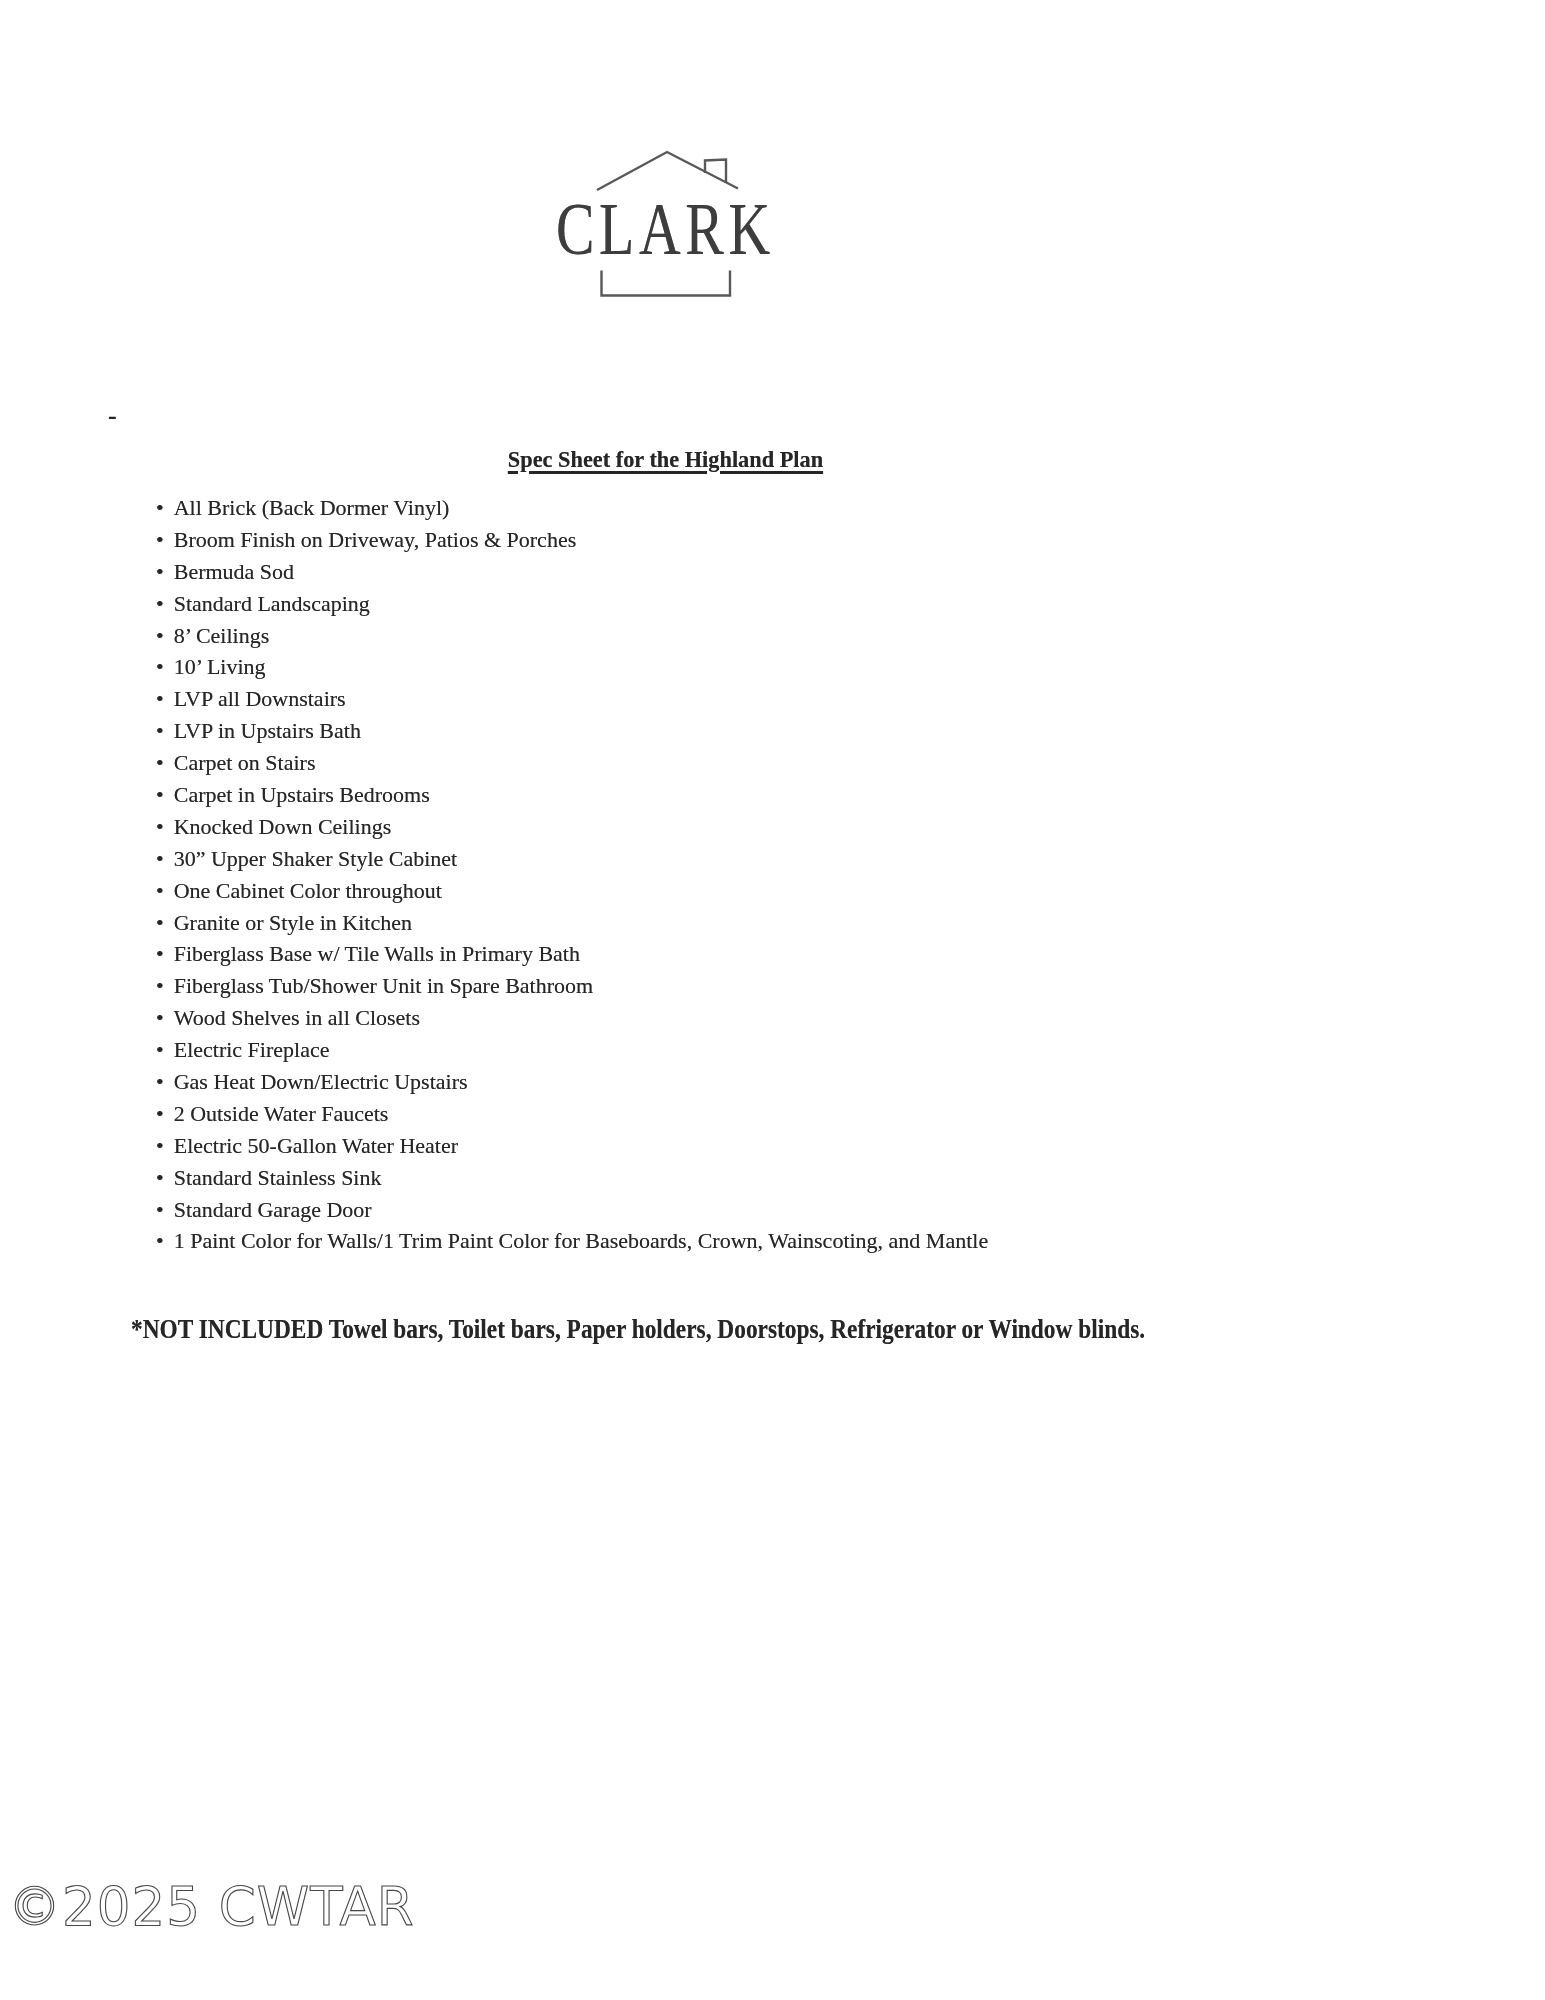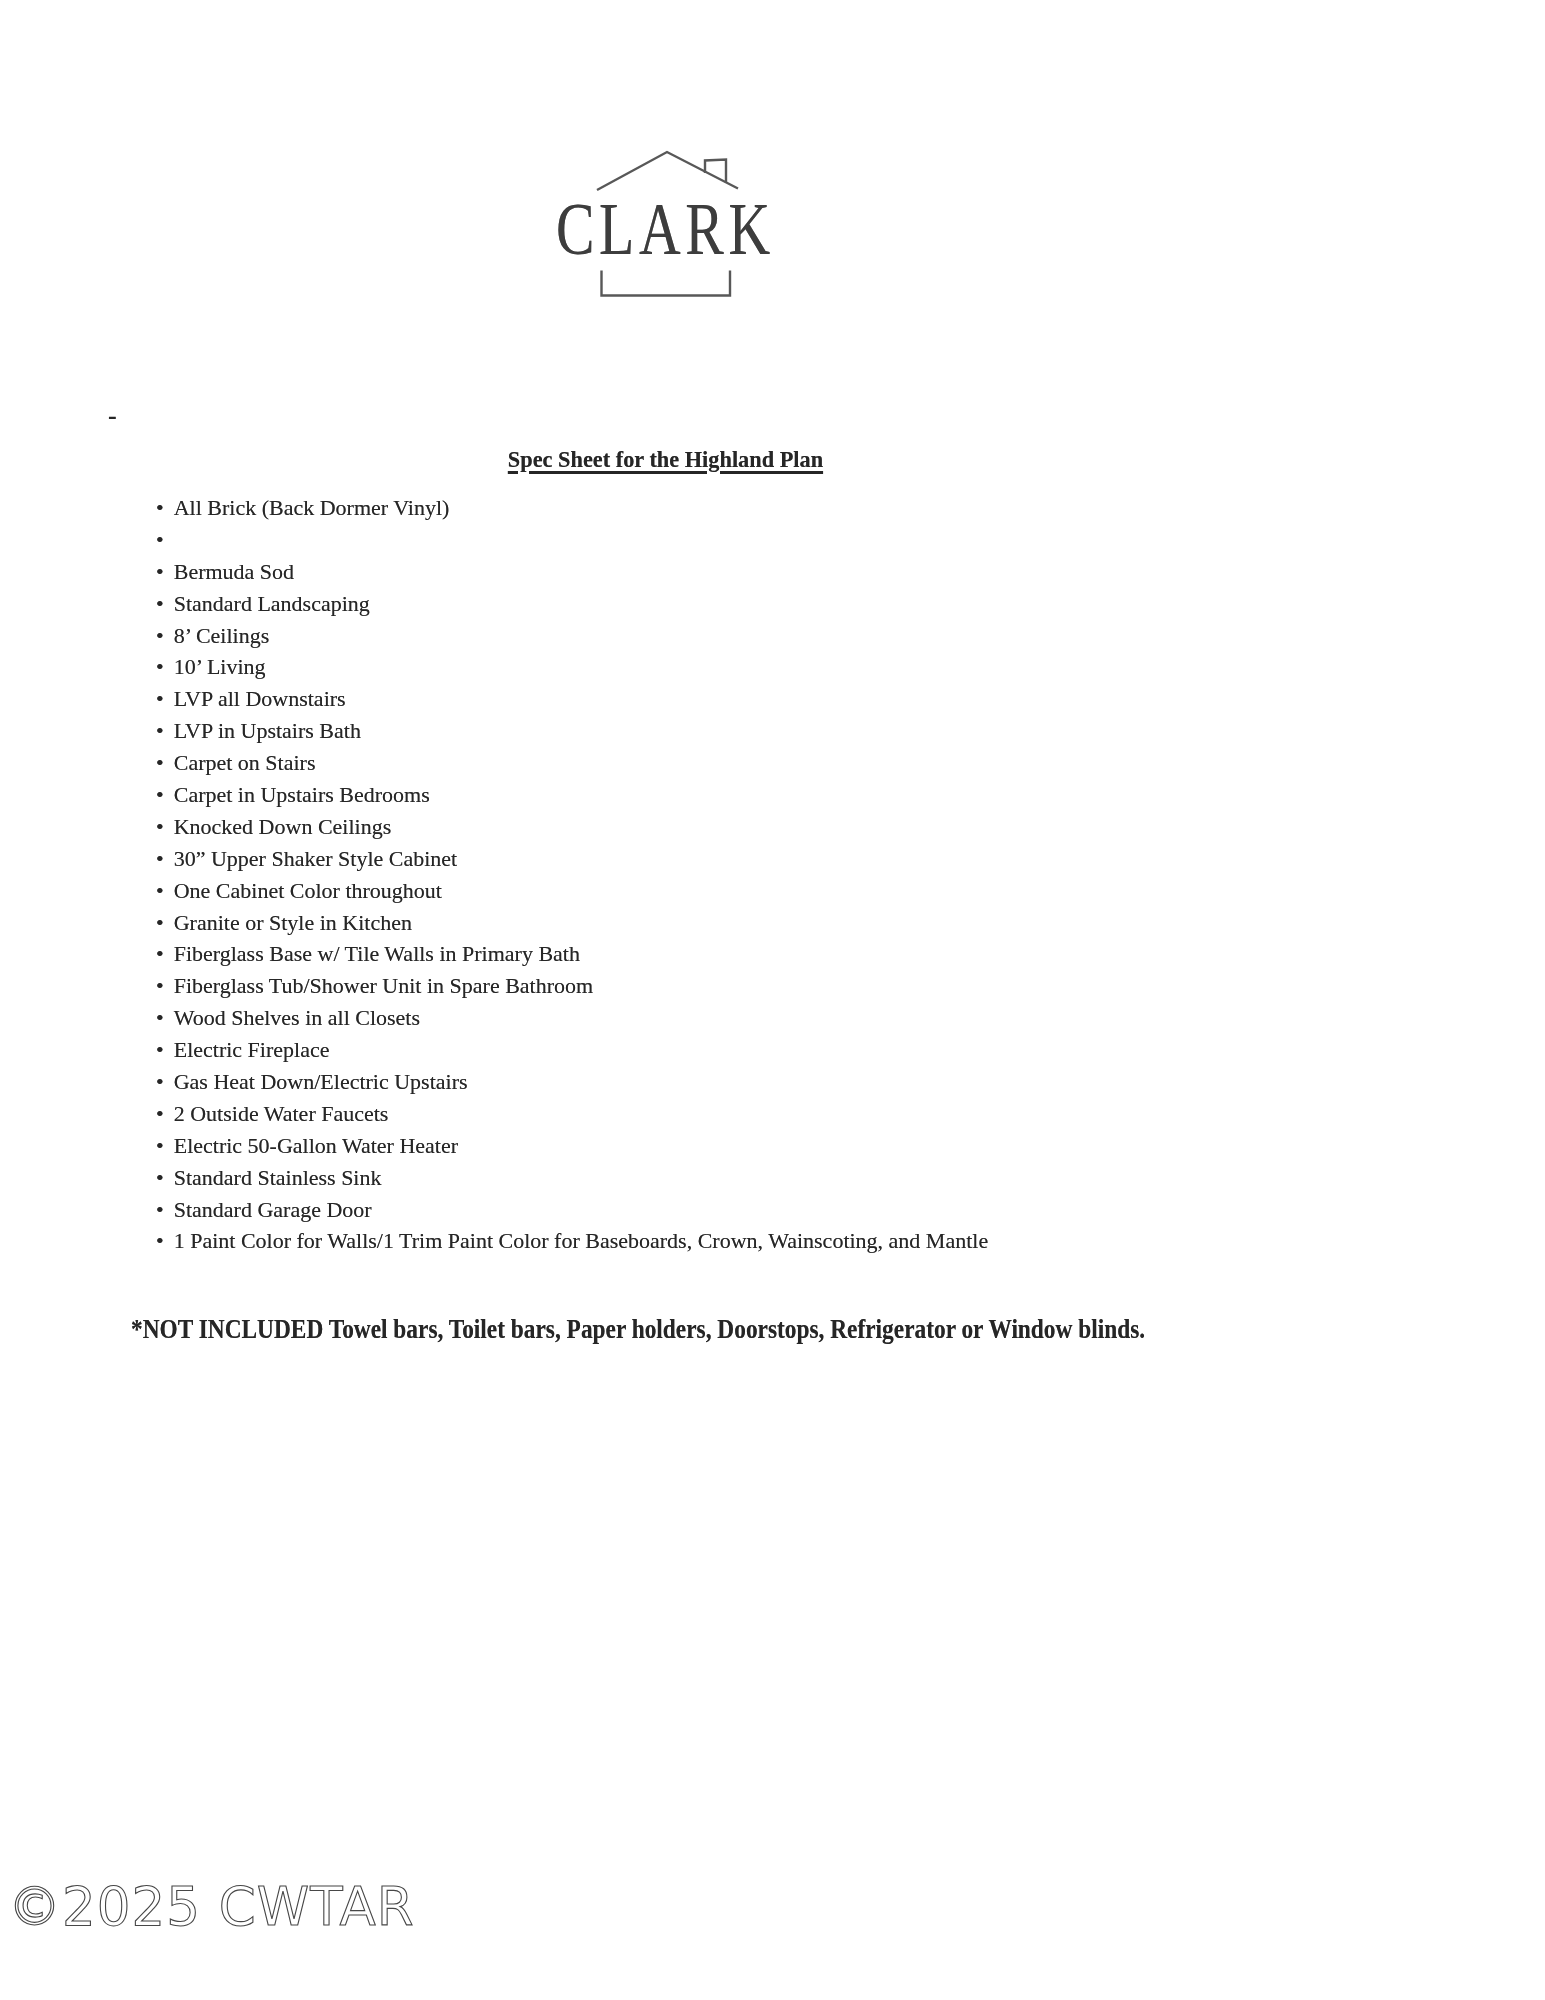--- a/index.html
+++ b/index.html
@@ -122,20 +122,21 @@
 
   <ul class="spec-list">
 
       <li class="spec-item doc-text">
         <span class="bullet">•</span>
         <span class="item-text">All Brick (Back Dormer Vinyl)</span>
       </li>
 
       <li class="spec-item doc-text">
         <span class="bullet">•</span>
+        <span class="item-text">Broom Finish on Driveway, Patios &amp; Porches</span>
       </li>
 
       <li class="spec-item doc-text">
         <span class="bullet">•</span>
         <span class="item-text">Bermuda Sod</span>
       </li>
 
       <li class="spec-item doc-text">
         <span class="bullet">•</span>
         <span class="item-text">Standard Landscaping</span>

